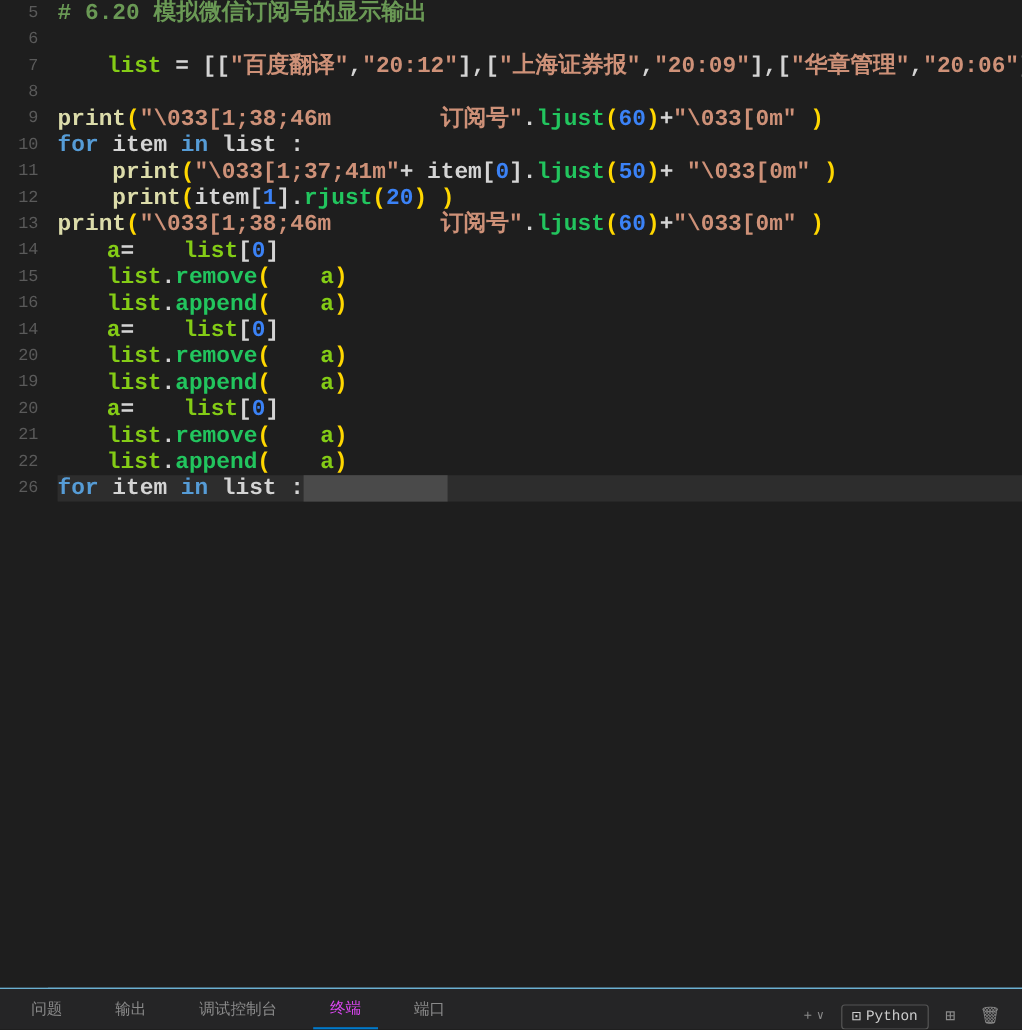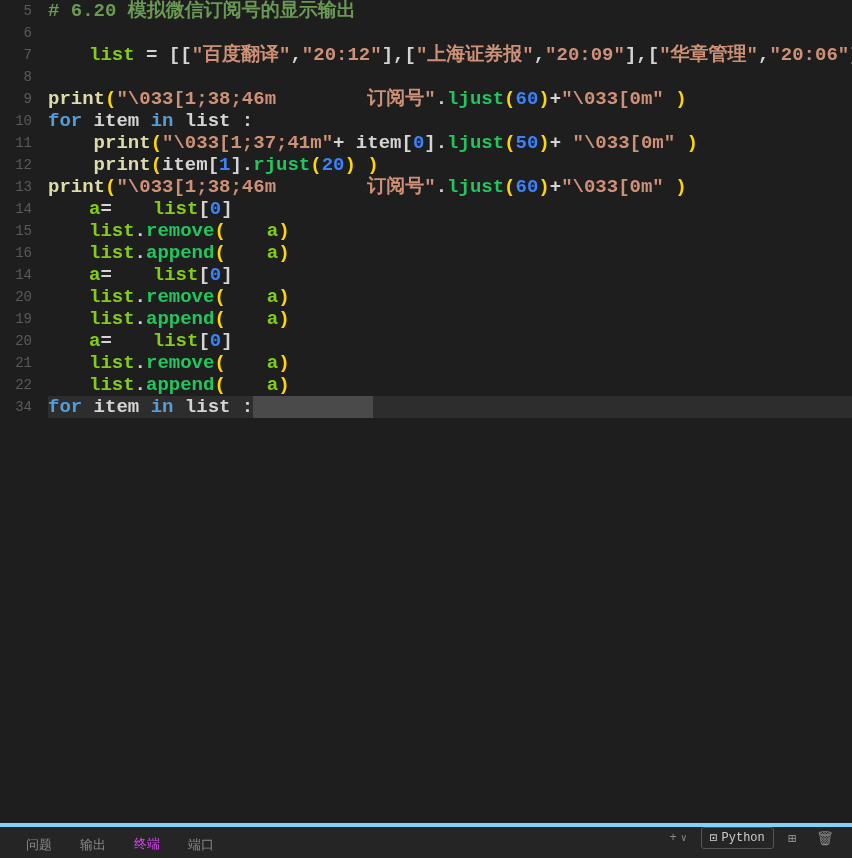--- a/index.html
+++ b/index.html
@@ -64,25 +64,25 @@
 
     .current-line {
       background: #2d2d2d;
       display: block;
     }
 
     
     .tab-bar {
       height: 35px;
       background: #252526;
-      border-top: 4px solid #7dd3fc;
-      display: flex;
-      align-items: flex-start;
+      border-top: 1px solid #7dd3fc;
+      display: flex;
+      align-items: flex-end;
       padding: 0 12px;
-      gap: 0;
+      gap: 16px;
     }
     .tab-item {
       color: #8a8a8a;
       font-size: 13px;
       padding: 0 14px;
       height: 35px;
       display: flex;
       align-items: center;
       cursor: pointer;
     }
@@ -137,21 +137,21 @@
       <div>13</div>
       <div>14</div>
       <div>15</div>
       <div>16</div>
       <div>14</div>
       <div>20</div>
       <div>19</div>
       <div>20</div>
       <div>21</div>
       <div>22</div>
-      <div>34</div>
+      <div>26</div>
     </div>
     <div class="code-content">
 
       <span class="code-line"><span class="hash"># 6.20 模拟微信订阅号的显示输出</span></span>
 
       <span class="code-line"> </span>
 
       <span class="code-line"><span class="var">list</span><span class="op"> = [[</span><span class="string">"百度翻译"</span><span class="op">,</span><span class="string">"20:12"</span><span class="op">],[</span><span class="string">"上海证券报"</span><span class="op">,</span><span class="string">"20:09"</span><span class="op">],[</span><span class="string">"华章管理"</span><span class="op">,</span><span class="string">"20:06"</span><span class="op">],[</span><span class="string">"香港宠物花</span></span>
 
       <span class="code-line"> </span>
@@ -188,20 +188,23 @@
     </div>
   </div>
 </div>
 
 <div class="tab-bar">
   <div class="tab-item">
     <span>问题</span>
   </div>
   <div class="tab-item">
     <span>输出</span>
+  </div>
+  <div class="tab-item">
+    <span>调试控制台</span>
   </div>
   <div class="tab-item active">
     <span>终端</span>
   </div>
   <div class="tab-item">
     <span>端口</span>
   </div>
 
   <div class="tab-bar-right">
     <div class="tab-bar-btn">

